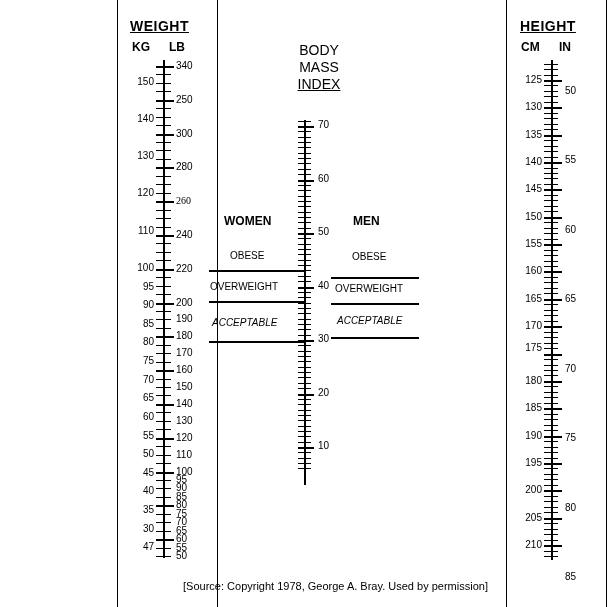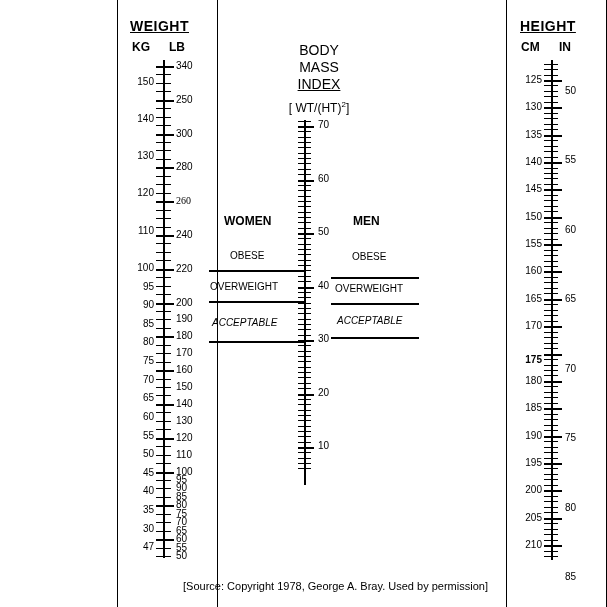--- a/index.html
+++ b/index.html
@@ -305,23 +305,20 @@
       <div class="tick-label" style="left: 144px; top: 526px;">65</div>
       <div class="tick-label" style="left: 144px; top: 534px;">60</div>
       <div class="tick-label" style="left: 144px; top: 543px;">55</div>
       <div class="tick-label" style="left: 144px; top: 551px;">50</div>
     </div>
 
   <div id="bmi-title">
     <div>BODY</div>
     <div>MASS</div>
     <div style="text-decoration:underline;">INDEX</div>
-  </div>
-  <div id="bmi-formula">
-    <span>[ WT/(HT)</span><sup>2</sup><span>]</span>
   </div>
 
   <div class="axis" id="bmi-axis" style="left:272px; top:120px; height:365px;"></div>
   <div id="bmi-ticks">
       <div class="tick" style="left: 266px; top: 468px; width: 7px;"></div>
       <div class="tick" style="left: 274px; top: 468px; width: 5px;"></div>
       <div class="tick" style="left: 266px; top: 463px; width: 7px;"></div>
       <div class="tick" style="left: 274px; top: 463px; width: 5px;"></div>
       <div class="tick" style="left: 266px; top: 458px; width: 7px;"></div>
       <div class="tick" style="left: 274px; top: 458px; width: 5px;"></div>
@@ -673,21 +670,21 @@
       <div class="tick-label r" style="left: 484px; top: 75px; width: 26px;">125</div>
       <div class="tick-label r" style="left: 484px; top: 102px; width: 26px;">130</div>
       <div class="tick-label r" style="left: 484px; top: 130px; width: 26px;">135</div>
       <div class="tick-label r" style="left: 484px; top: 157px; width: 26px;">140</div>
       <div class="tick-label r" style="left: 484px; top: 184px; width: 26px;">145</div>
       <div class="tick-label r" style="left: 484px; top: 212px; width: 26px;">150</div>
       <div class="tick-label r" style="left: 484px; top: 239px; width: 26px;">155</div>
       <div class="tick-label r" style="left: 484px; top: 266px; width: 26px;">160</div>
       <div class="tick-label r" style="left: 484px; top: 294px; width: 26px;">165</div>
       <div class="tick-label r" style="left: 484px; top: 321px; width: 26px;">170</div>
-      <div class="tick-label r" style="left: 484px; top: 355px; width: 26px; font-weight: bold;">175</div>
+      <div class="tick-label r" style="left: 484px; top: 343px; width: 26px;">175</div>
       <div class="tick-label r" style="left: 484px; top: 376px; width: 26px;">180</div>
       <div class="tick-label r" style="left: 484px; top: 403px; width: 26px;">185</div>
       <div class="tick-label r" style="left: 484px; top: 431px; width: 26px;">190</div>
       <div class="tick-label r" style="left: 484px; top: 458px; width: 26px;">195</div>
       <div class="tick-label r" style="left: 484px; top: 485px; width: 26px;">200</div>
       <div class="tick-label r" style="left: 484px; top: 513px; width: 26px;">205</div>
       <div class="tick-label r" style="left: 484px; top: 540px; width: 26px;">210</div>
     </div>
   <div id="height-in-labels">
       <div class="tick-label" style="left: 533px; top: 86px;">50</div>

